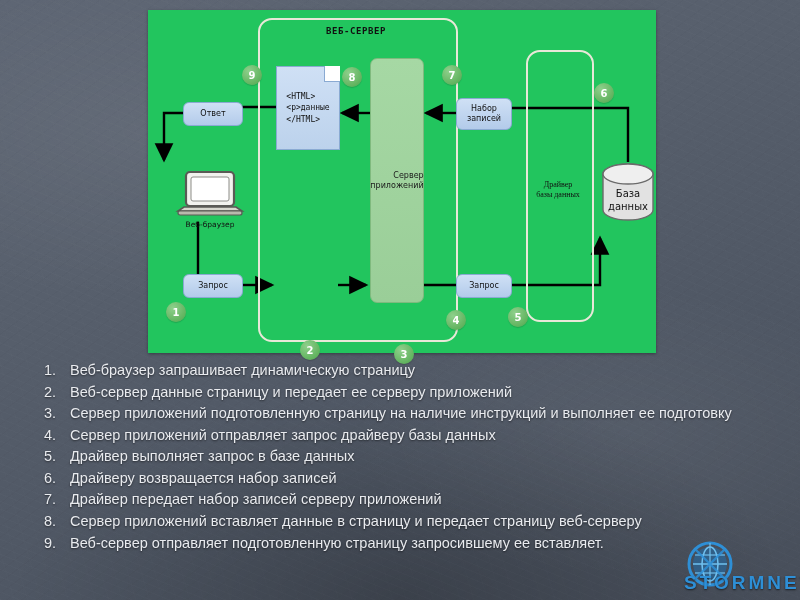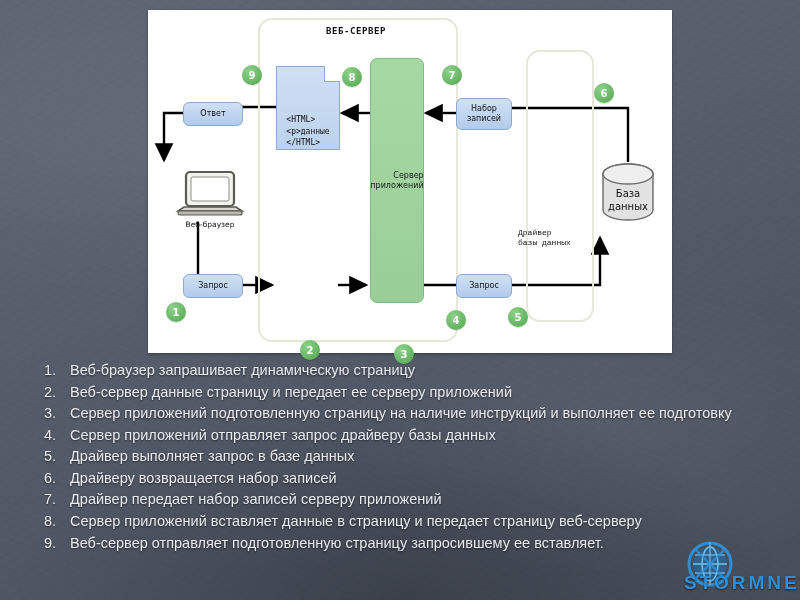--- a/index.html
+++ b/index.html
@@ -21,23 +21,22 @@
   #bg-noise{
     position:absolute;inset:0;opacity:.14;
     background-image:
       repeating-linear-gradient(22deg, rgba(255,255,255,.08) 0 1px, rgba(0,0,0,0) 1px 7px),
       repeating-linear-gradient(-37deg, rgba(0,0,0,.10) 0 1px, rgba(0,0,0,0) 1px 9px),
       repeating-linear-gradient(74deg, rgba(255,255,255,.05) 0 1px, rgba(0,0,0,0) 1px 13px);
   }
   
   #diagram-panel{
     position:absolute;left:148px;top:10px;width:508px;height:343px;
-    background:#ffffff;
+    background:#22c55e;
     box-shadow:0 1px 3px rgba(0,0,0,.35);
-    padding-left:16px;
   }
   
   .group-box{
     position:absolute;border:2px solid #e8e8d8;border-radius:14px;background:transparent;
   }
   #webserver-group{left:110px;top:8px;width:196px;height:320px;}
   #driver-group{left:378px;top:40px;width:64px;height:268px;}
   #webserver-title{
     position:absolute;left:110px;top:16px;width:196px;text-align:center;
     font-family:"DejaVu Sans Mono", monospace;
@@ -65,21 +64,21 @@
   }
   #box-otvet{left:35px;top:92px;width:58px;height:22px;}
   #box-zapros-left{left:35px;top:264px;width:58px;height:22px;}
   #box-naborzapisey{left:308px;top:88px;width:54px;height:30px;border-radius:6px;}
   #box-zapros-right{left:308px;top:264px;width:54px;height:22px;}
   
   .doc{
     position:absolute;width:62px;height:82px;
     background:linear-gradient(180deg,#cfe0f5,#bcd2ec);
     border:1px solid #8aaad2;
-    display:flex;align-items:flex-end;justify-content:center;
+    display:flex;align-items:center;justify-content:center;
   }
   .doc .fold{
     position:absolute;right:-1px;top:-1px;width:15px;height:15px;
     background:#ffffff;
     border-left:1px solid #8aaad2;border-bottom:1px solid #8aaad2;
   }
   .doc .code{
     font-family:"DejaVu Sans Mono", monospace;
     font-size:8px;color:#111;line-height:1.45;white-space:pre;text-align:left;
     position:relative;z-index:2;
@@ -166,21 +165,21 @@
   </svg>
 
   <div class="group-box" id="webserver-group"></div>
   <div class="group-box" id="driver-group"></div>
   <div id="webserver-title">ВЕБ-СЕРВЕР</div>
 
   <div id="app-server">
     <span class="lbl">Сервер<br>приложений</span>
   </div>
 
-  <div style="position:absolute;left:370px;top:170px;width:80px;font-family:Liberation Mono, monospace;font-size:8px;color:#111;line-height:1.3;margin-top:48px;">Драйвер<br>базы данных</div>
+  <div style="position:absolute;left:370px;top:170px;width:80px;text-align:center;font-family:Liberation Serif, serif;font-size:8px;color:#111;line-height:1.3;">Драйвер<br>базы данных</div>
 
   <svg id="db-cylinder" viewBox="0 0 56 64">
     <ellipse cx="28" cy="12" rx="25" ry="10" fill="#e7e7e7" stroke="#6b6b6b" stroke-width="1.4"></ellipse>
     <path d="M3,12 L3,48 A25,10 0 0 0 53,48 L53,12" fill="#e2e2e2" stroke="#6b6b6b" stroke-width="1.4"></path>
     <ellipse cx="28" cy="12" rx="25" ry="10" fill="#efefef" stroke="#6b6b6b" stroke-width="1.4"></ellipse>
   </svg>
   <div id="db-label">База<br>данных</div>
 
   <svg id="browser-icon" viewBox="0 0 74 50">
     <rect x="12" y="2" width="48" height="34" rx="4" fill="#f2f2ee" stroke="#5a5a55" stroke-width="2.2"></rect>

